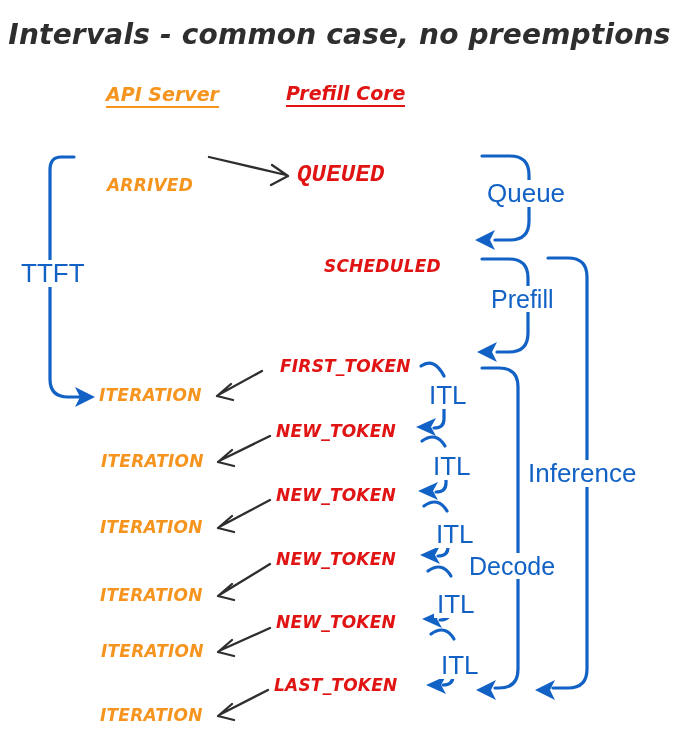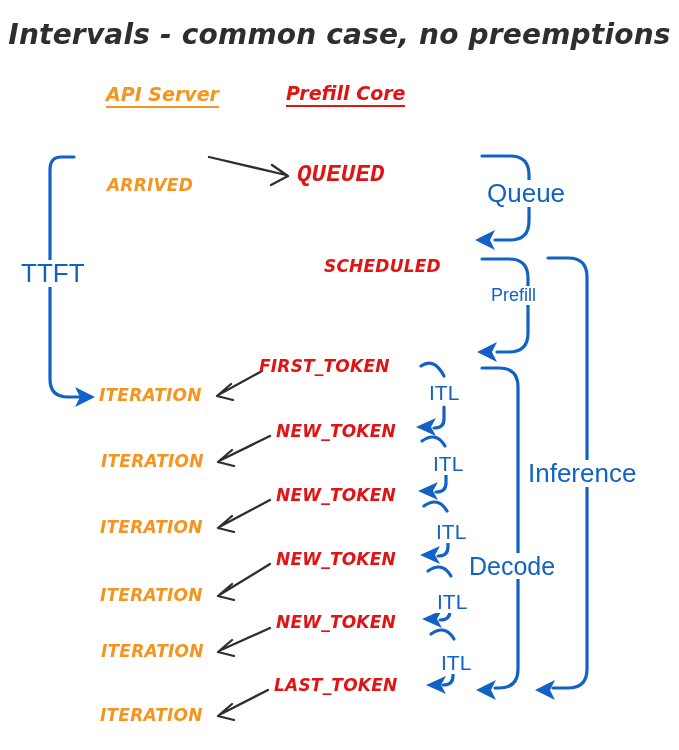--- a/index.html
+++ b/index.html
@@ -29,23 +29,23 @@
     letter-spacing:.2px;
   }
   .orange{color:var(--c-api-server,#f5941f);}
   .red{color:var(--c-engine-core,#e11414);}
   .blue{
     color:var(--c-interval,#1262c6);
     background:#fff;padding:0 3px;
     font-family:"Liberation Sans",sans-serif;font-weight:400;
   }
   .b26{font-size:26px;}
-  .b25{font-size:18px;}
+  .b25{font-size:25px;}
   .b27{font-size:25px;margin-top:45px;}
-  .b21{font-size:21px;}
+  .b21{font-size:26px;}
   .bluestroke{stroke:var(--c-interval,#1262c6);stroke-width:3.2;fill:none;stroke-linecap:round;stroke-linejoin:round;}
   .bluefill{fill:var(--c-interval,#1262c6);stroke:none;}
   .blackstroke{stroke:var(--c-arrow,#2e2e2e);stroke-width:2.3;fill:none;stroke-linecap:round;stroke-linejoin:round;}
 </style>
 </head>
 <body>
 
 <div class="canvas">
 
   <svg class="strokes" viewBox="0 0 679 750">
@@ -102,21 +102,21 @@
   <div class="lbl ev orange" style="left:107px;top:146px;margin-top:31px;">ARRIVED</div>
   <div class="lbl ev orange" style="left:99px;top:387px;">ITERATION</div>
   <div class="lbl ev orange" style="left:101px;top:453px;">ITERATION</div>
   <div class="lbl ev orange" style="left:100px;top:519px;">ITERATION</div>
   <div class="lbl ev orange" style="left:100px;top:587px;">ITERATION</div>
   <div class="lbl ev orange" style="left:101px;top:643px;">ITERATION</div>
   <div class="lbl ev orange" style="left:100px;top:707px;">ITERATION</div>
 
   <div class="lbl ev red" style="left:297px;top:162px;font-size:24px;font-family:Liberation Mono, monospace;">QUEUED</div>
   <div class="lbl ev red" style="left:280px;top:258px;margin-left:44px;">SCHEDULED</div>
-  <div class="lbl ev red" style="left:259px;top:358px;">FIRST_TOKEN</div>
+  <div class="lbl ev red" style="left:280px;top:358px;">FIRST_TOKEN</div>
   <div class="lbl ev red" style="left:276px;top:423px;">NEW_TOKEN</div>
   <div class="lbl ev red" style="left:276px;top:487px;">NEW_TOKEN</div>
   <div class="lbl ev red" style="left:276px;top:551px;">NEW_TOKEN</div>
   <div class="lbl ev red" style="left:276px;top:614px;">NEW_TOKEN</div>
   <div class="lbl ev red" style="left:274px;top:677px;">LAST_TOKEN</div>
 
   <div class="lbl blue b26" style="left:18px;top:260px;">TTFT</div>
   <div class="lbl blue b26" style="left:484px;top:180px;">Queue</div>
   <div class="lbl blue b25" style="left:488px;top:286px;">Prefill</div>
   <div class="lbl blue b21" style="left:426px;top:382px;">ITL</div>

